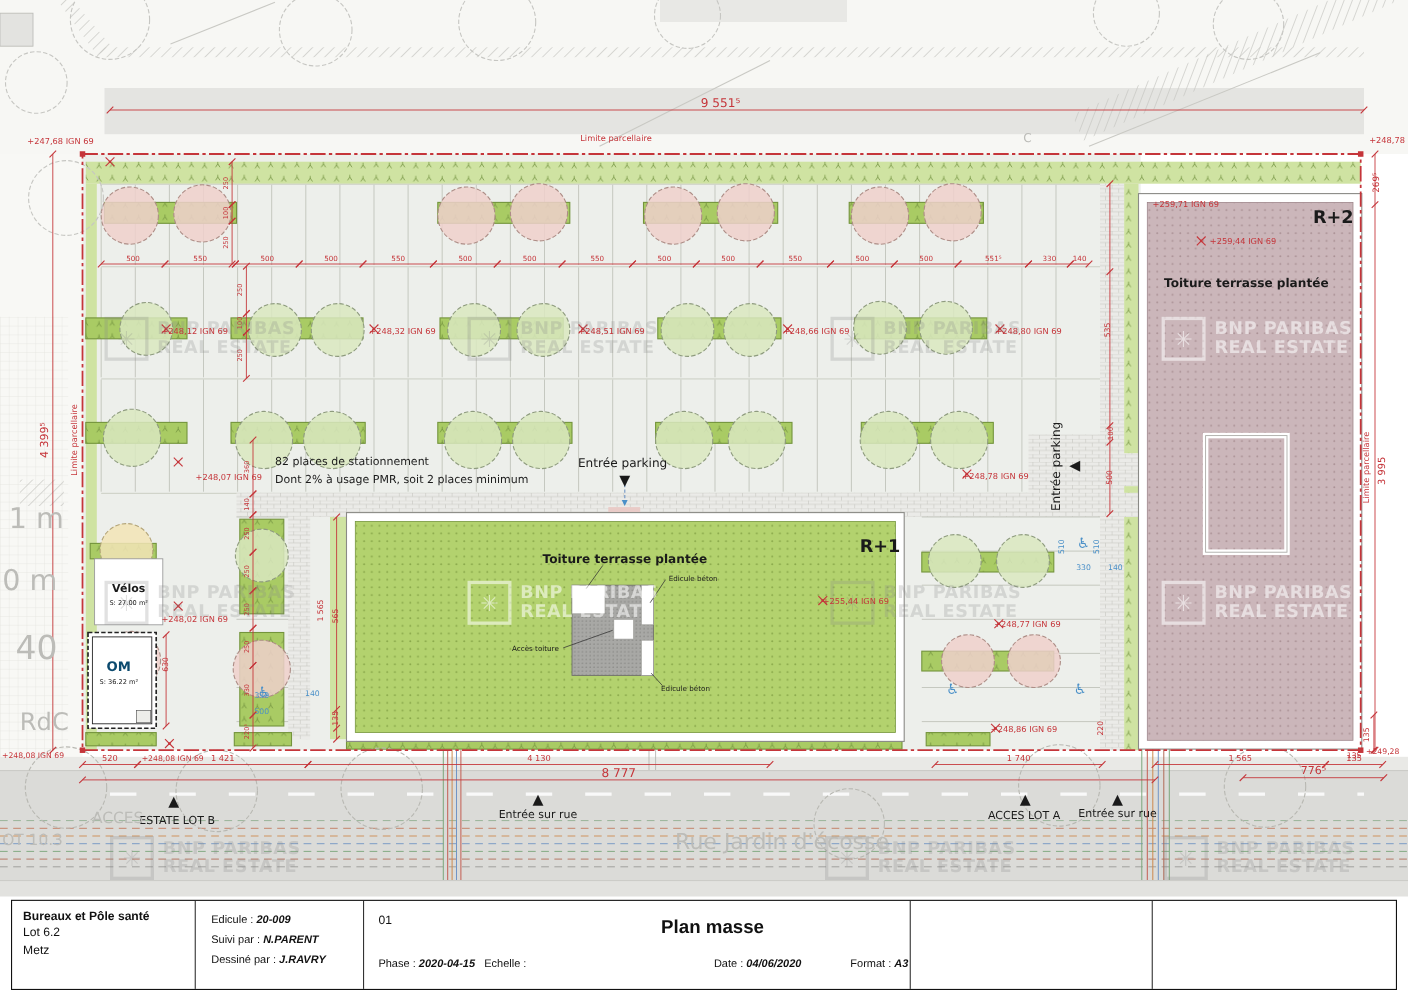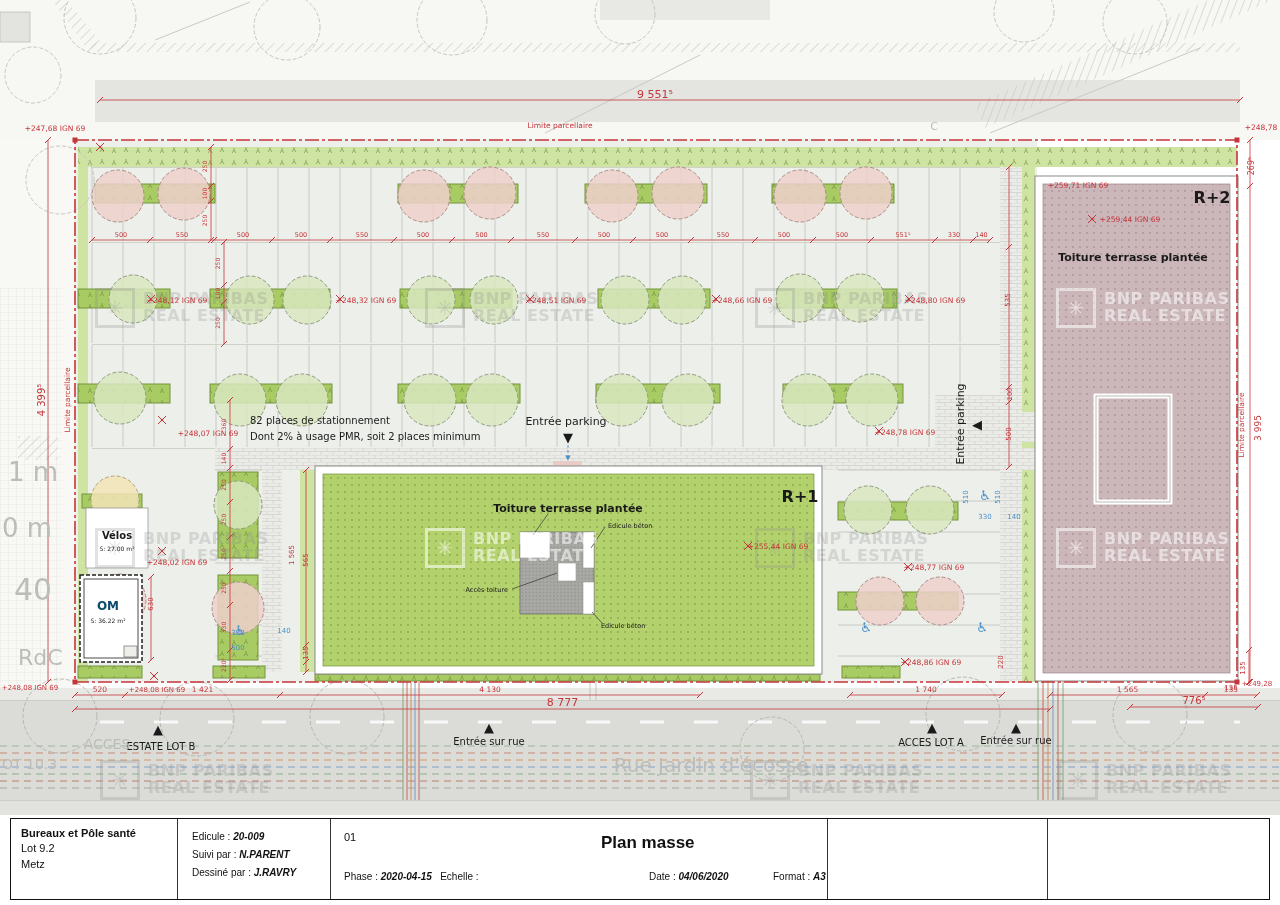--- a/index.html
+++ b/index.html
@@ -786,21 +786,21 @@
       <div class="ann" style="left: 18px; top: 658px; font-size: 22px; color: rgb(188, 188, 184); transform: translate(0px, -50%) rotate(0deg);">RdC</div>
       <div class="ann" style="left: 8px; top: 472px; font-size: 26px; color: rgb(188, 188, 184); transform: translate(0px, -50%) rotate(0deg);">1 m</div>
       <div class="ann" style="left: 2px; top: 528px; font-size: 26px; color: rgb(188, 188, 184); transform: translate(0px, -50%) rotate(0deg);">0 m</div>
       <div class="ann" style="left: 14px; top: 590px; font-size: 30px; color: rgb(188, 188, 184); transform: translate(0px, -50%) rotate(0deg);">40</div>
       <div class="ann" style="left: 934px; top: 126px; font-size: 11px; color: rgb(188, 188, 184); transform: translate(-50%, -50%) rotate(0deg);">C</div>
     </div>
 
 <div class="titleblock">
   <div class="tb-sec tb-sec1">
     <div class="tb-bold">Bureaux et Pôle santé</div>
-    <div>Lot 9.2</div>
+    <div>Lot 6.2</div>
     <div>Metz</div>
   </div>
   <div class="tb-sec tb-sec2">
     <div class="tb-row" style="left:14px;top:12px">
       <span>Edicule :</span> <span class="val">20-009</span>
     </div>
     <div class="tb-row" style="left:14px;top:30px">
       <span>Suivi par :</span> <span class="val">N.PARENT</span>
     </div>
     <div class="tb-row" style="left:14px;top:48px">

